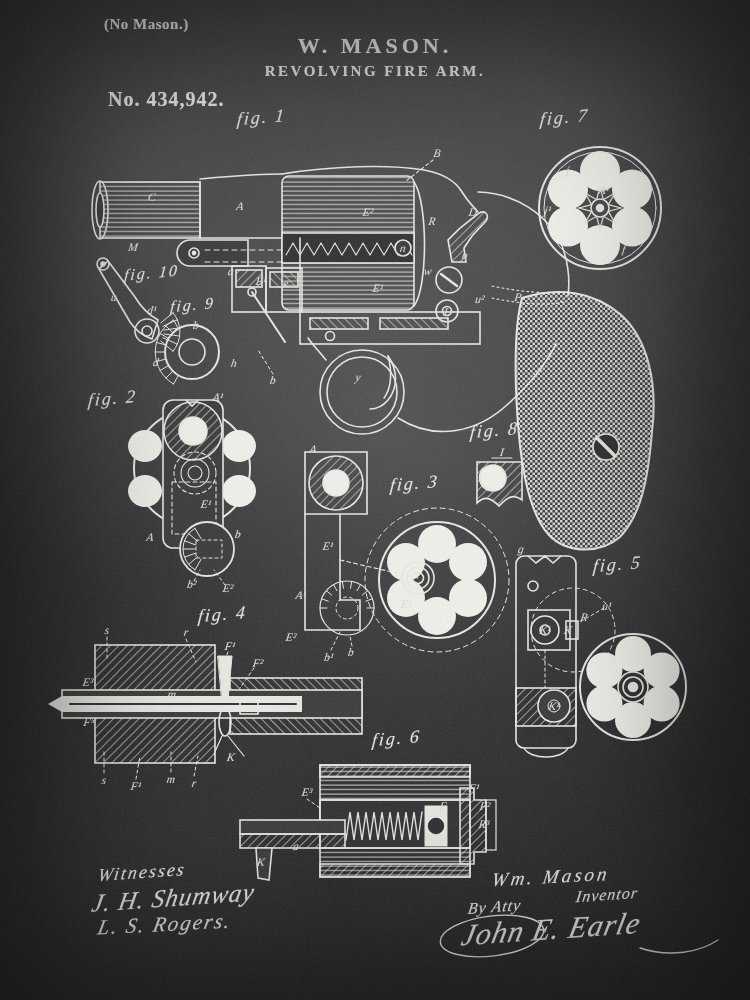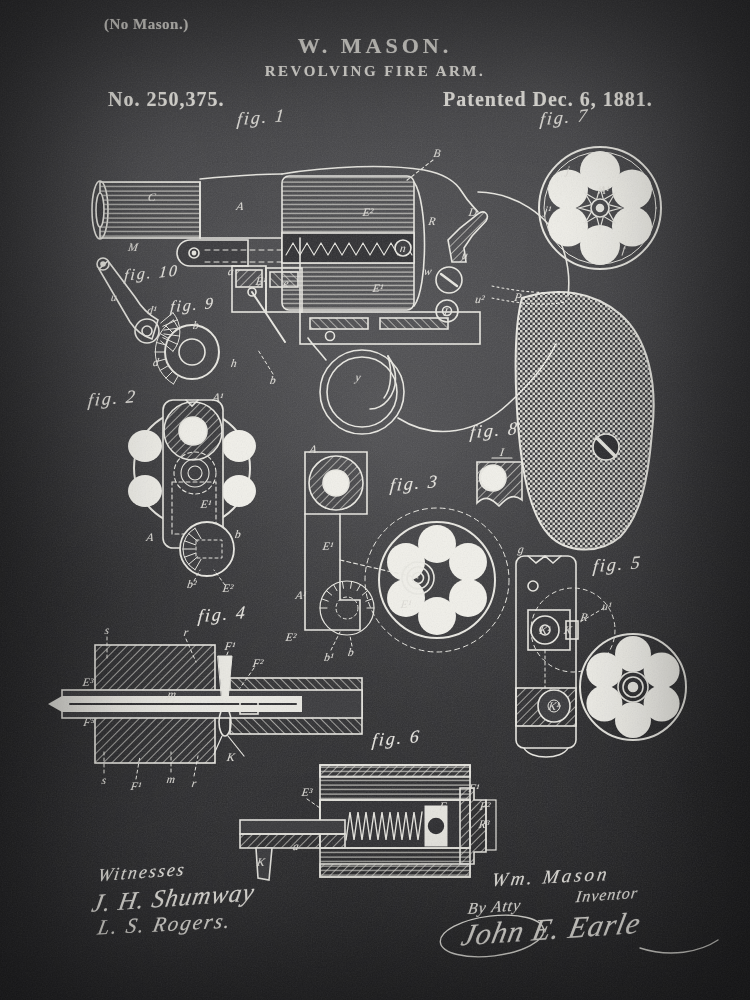--- a/index.html
+++ b/index.html
@@ -44,22 +44,21 @@
   .attorney{left:462px;top:912px;font-size:30px;transform:rotate(-4deg) skewX(-16deg);letter-spacing:1px;}
 </style>
 </head>
 <body>
 
 <div class="page">
 
   <div class="hdr no-model">(No Mason.)</div>
   <div class="hdr subtitle">REVOLVING FIRE ARM.</div>
   <div class="hdr title">W. MASON.</div>
-  <div class="hdr number">No. 250,375.</div>
-  <div class="hdr date">Patented Dec. 6, 1881.</div>
+  <div class="hdr number">No. 434,942.</div>
 
   <svg class="drawing" width="750" height="1000" viewBox="0 0 750 1000">
     <defs>
       <pattern id="hatch" width="6" height="6" patternUnits="userSpaceOnUse" patternTransform="rotate(45)">
         <line x1="0" y1="0" x2="0" y2="6" stroke="#dddcd6" stroke-width="1.3"></line>
       </pattern>
       <pattern id="hatch2" width="6" height="6" patternUnits="userSpaceOnUse" patternTransform="rotate(-45)">
         <line x1="0" y1="0" x2="0" y2="6" stroke="#dddcd6" stroke-width="1.3"></line>
       </pattern>
       <pattern id="hlines" width="8" height="4.5" patternUnits="userSpaceOnUse">

